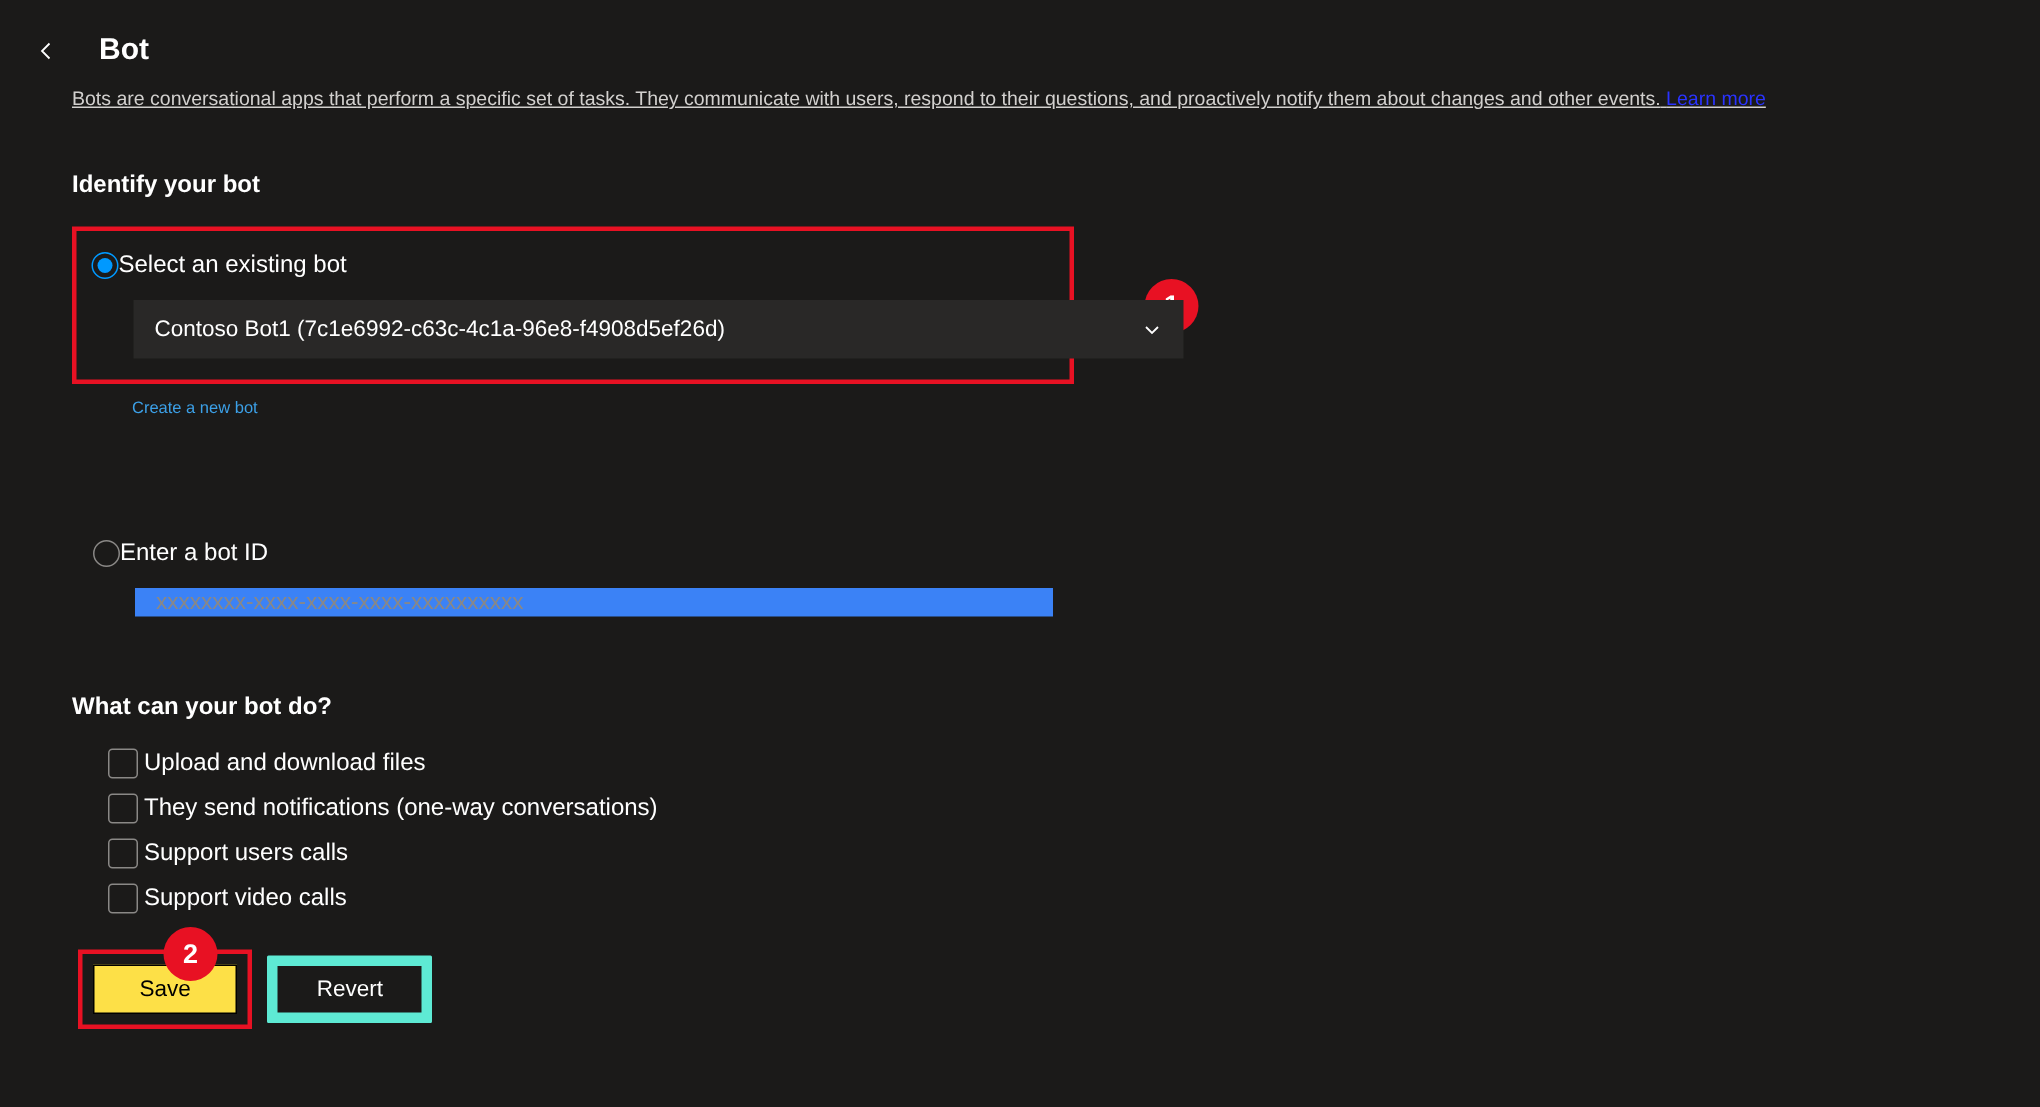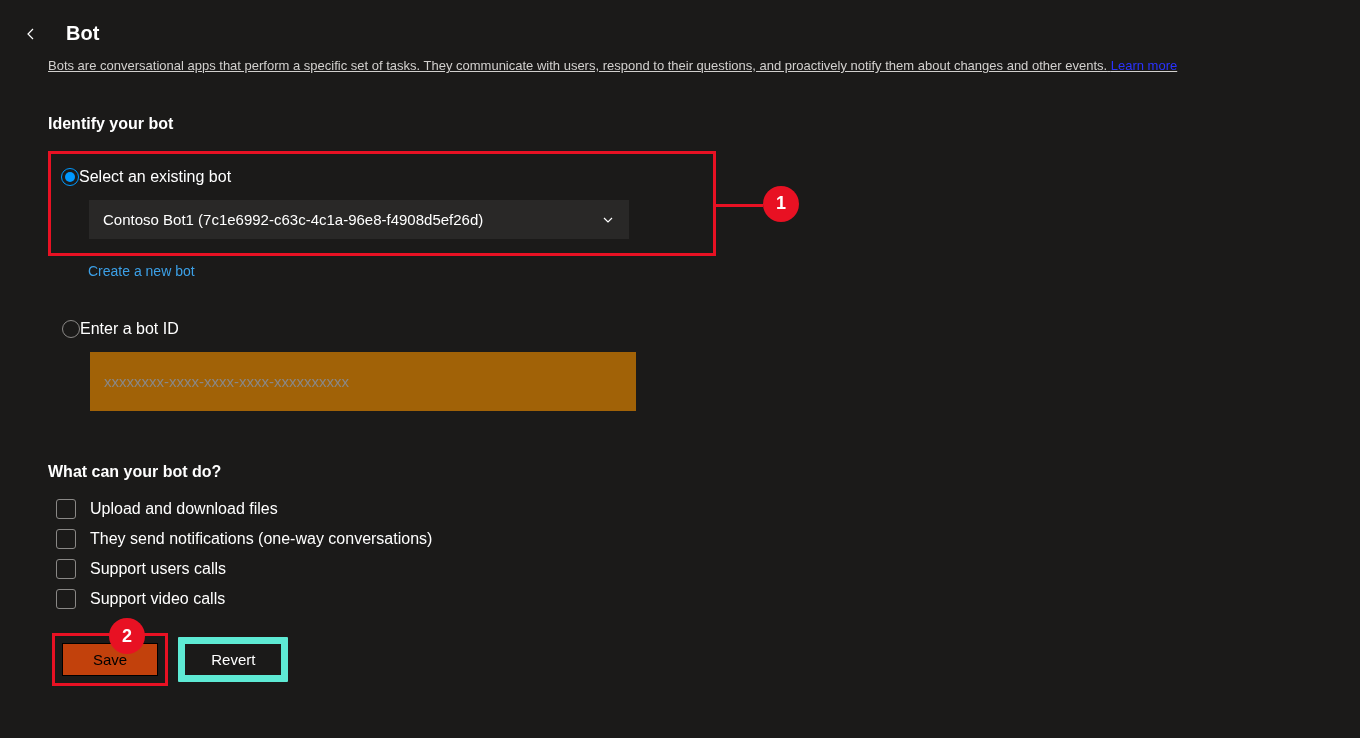--- a/index.html
+++ b/index.html
@@ -109,63 +109,63 @@
     }
     .radio-label {
       font-size: 16px;
       color: #ffffff;
     }
     .select-row {
       margin-left: 32px;
       position: relative;
     }
     .select {
-      width: 540px;
+      width: 700px;
       background: #292827;
       border: none;
       color: #fff;
       padding: 11px 14px;
       font-size: 15px;
       display: flex;
       align-items: center;
       justify-content: space-between;
       cursor: pointer;
     }
     .chev {
       width: 14px;
       height: 14px;
       display: flex;
       align-items: center;
       justify-content: center;
     }
     .create-link {
       color: #3ca0e7;
-      font-size: 14px;
+      font-size: 11px;
       margin-left: 40px;
       display: inline-block;
       cursor: pointer;
     }
     .section-gap { height: 38px; }
     .radio-block2 .select-row { margin-left: 32px; margin-top: 14px; }
     .textinput {
-      width: 546px;
-      background: #a16207;
+      width: 612px;
+      background: #3b82f6;
       border: none;
       color: #fff;
-      padding: 21px 14px;
+      padding: 1px 14px;
       font-size: 15px;
     }
     .textinput::placeholder { color: #8a8886; }
     .section2 { margin-top: 52px; }
     .checkbox-row {
       display: flex;
       align-items: center;
-      gap: 14px;
+      gap: 4px;
       margin-bottom: 10px;
-      margin-left: 8px;
+      margin-left: 24px;
     }
     .checkbox {
       width: 20px;
       height: 20px;
       border: 1.5px solid #8a8886;
       border-radius: 3px;
       cursor: pointer;
       flex-shrink: 0;
     }
     .checkbox-label {
@@ -179,21 +179,21 @@
       position: relative;
       margin-left: 4px;
     }
     .save-wrap {
       border: 3px solid #e81123;
       padding: 7px;
       position: relative;
       display: inline-block;
     }
     .btn-primary {
-      background: #c2410c;
+      background: #fde047;
       color: #000;
       border: 1px solid #000;
       padding: 7px 30px;
       font-size: 15px;
       cursor: pointer;
       font-family: inherit;
     }
     .btn-secondary {
       background: transparent;
       color: #fff;
@@ -243,21 +243,21 @@
           </svg>
         </span>
       </div>
     </div>
   </div>
 
   <div><a class="create-link">Create a new bot</a></div>
 
   <div class="section-gap"></div>
 
-  <div class="radio-block2" style="margin-left:10px;">
+  <div class="radio-block2" style="margin-left:10px;margin-top:40px;">
     <div class="radio-row" style="padding-bottom:0;">
       <div class="radio"></div>
       <div class="radio-label">Enter a bot ID</div>
     </div>
     <div class="select-row">
       <input type="text" class="textinput" placeholder="xxxxxxxx-xxxx-xxxx-xxxx-xxxxxxxxxx" style="">
     </div>
   </div>
 
   <div class="section2">

